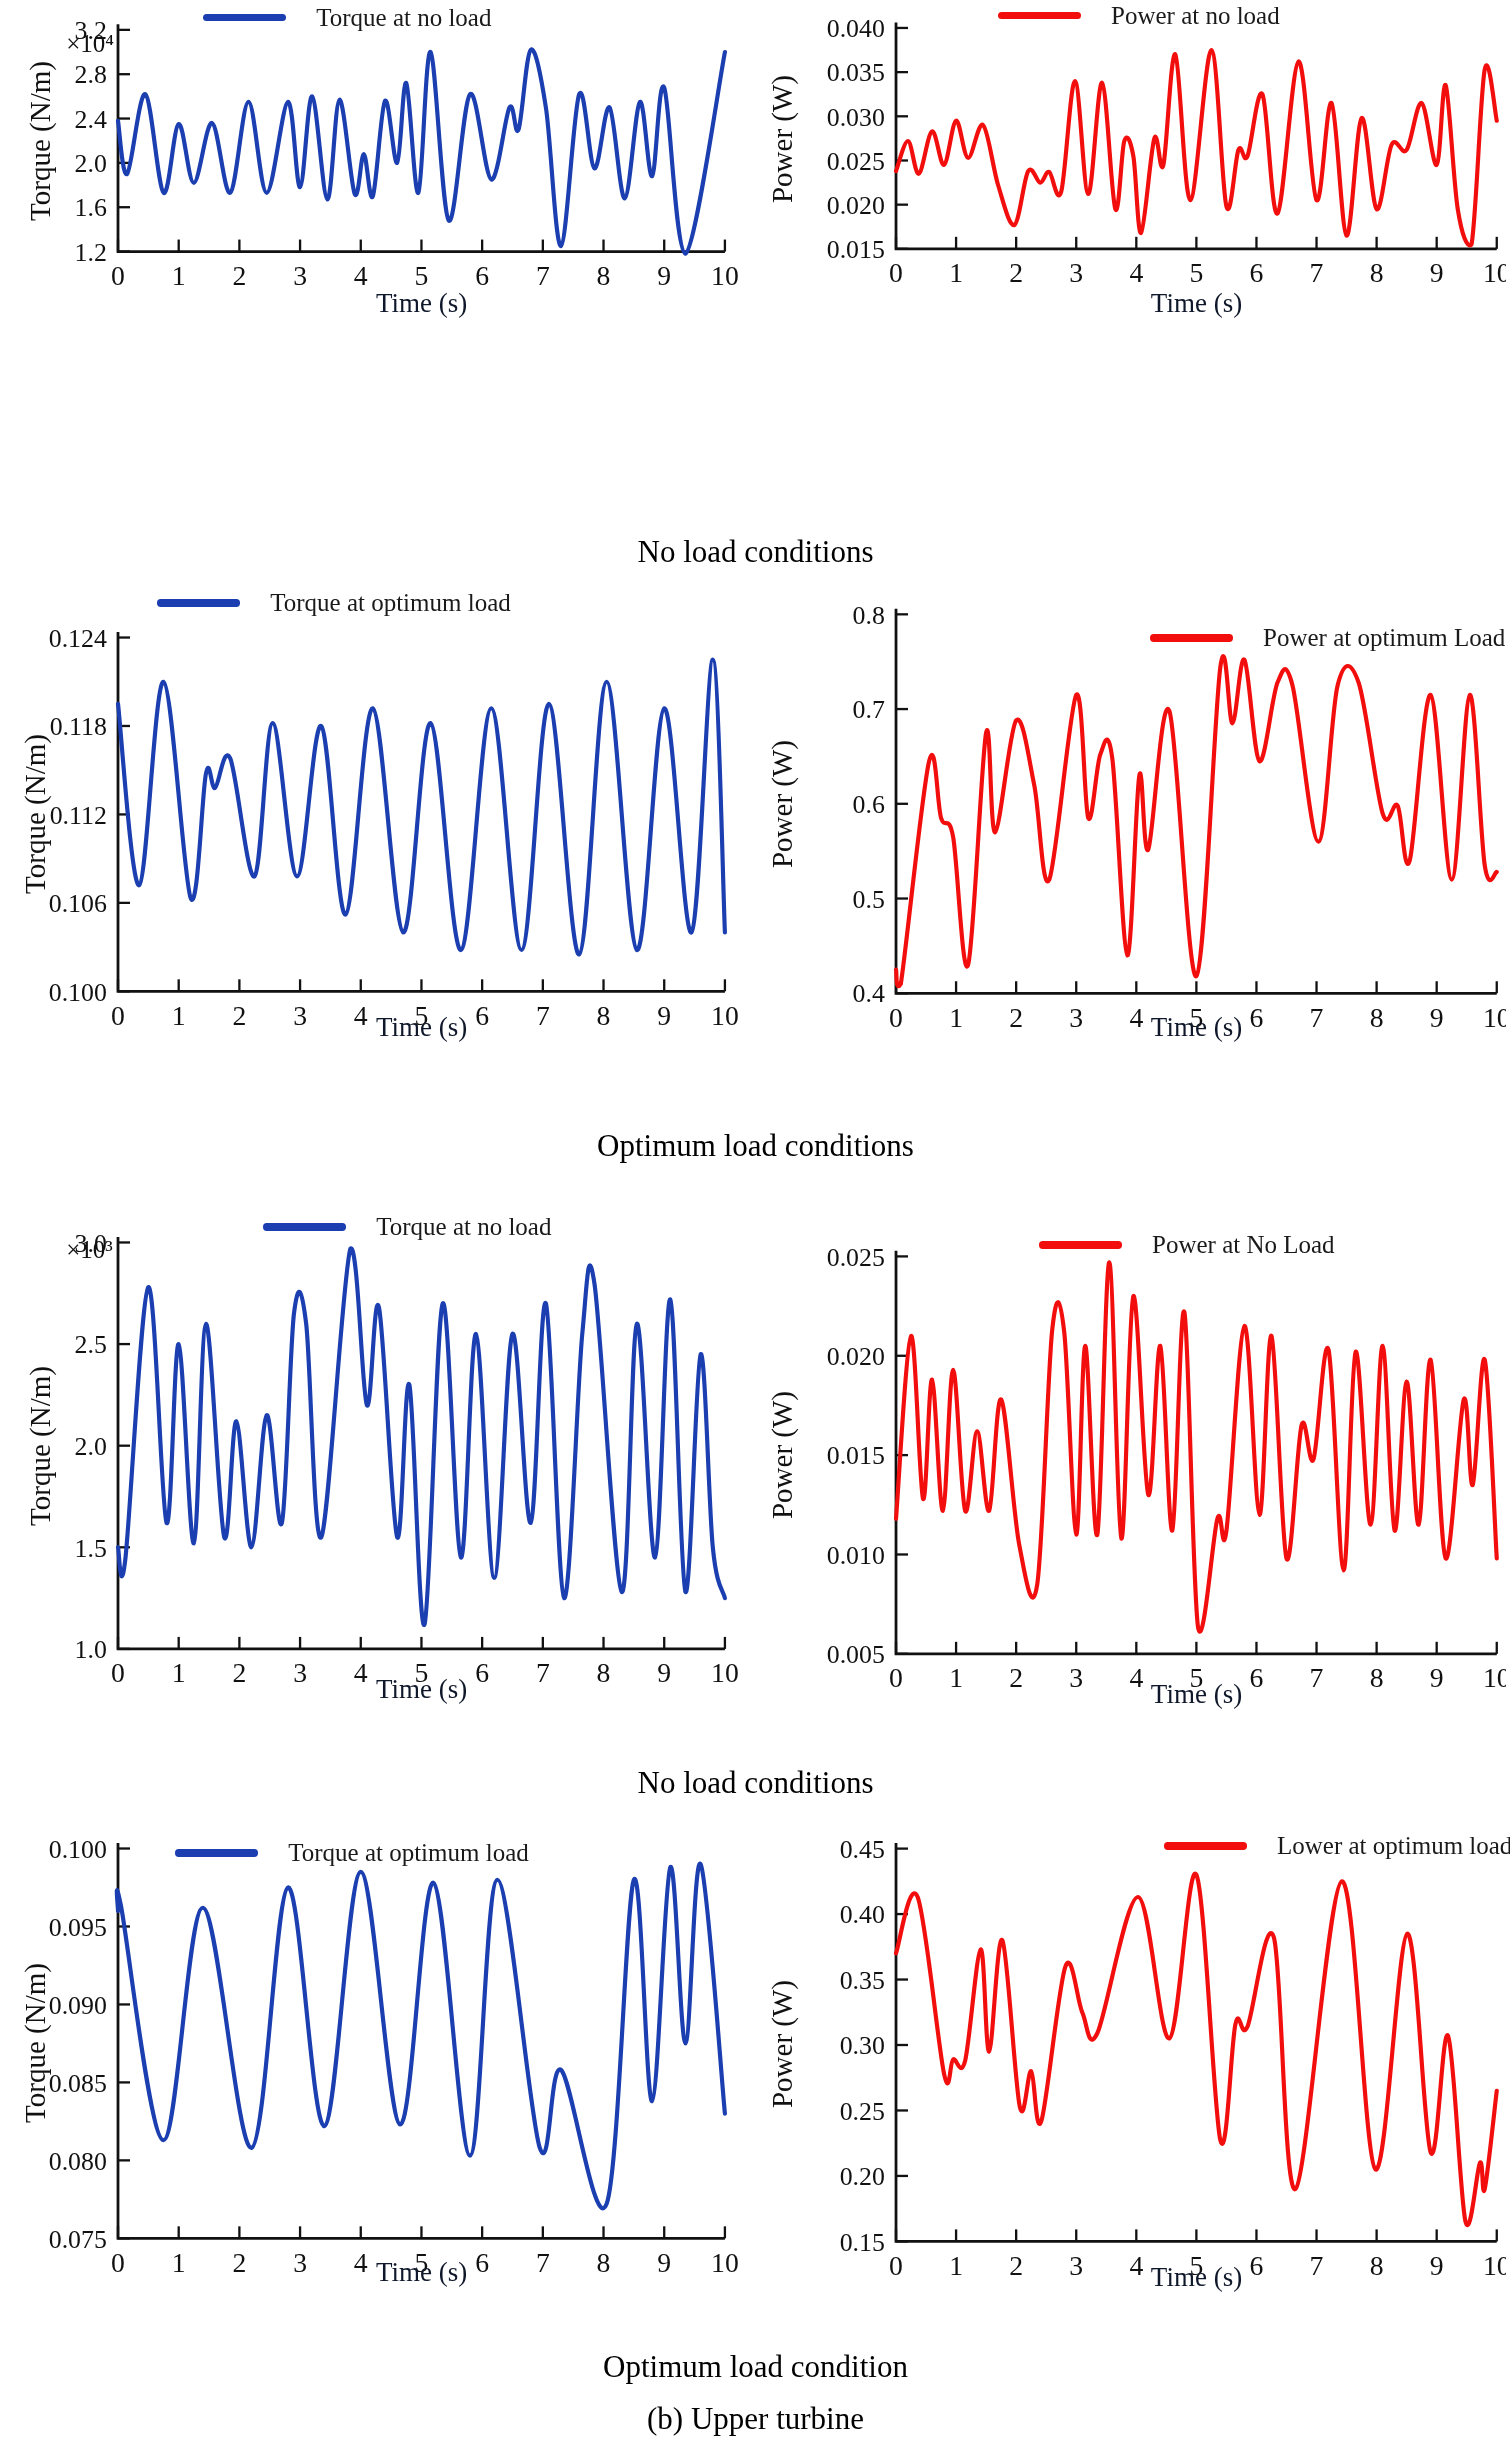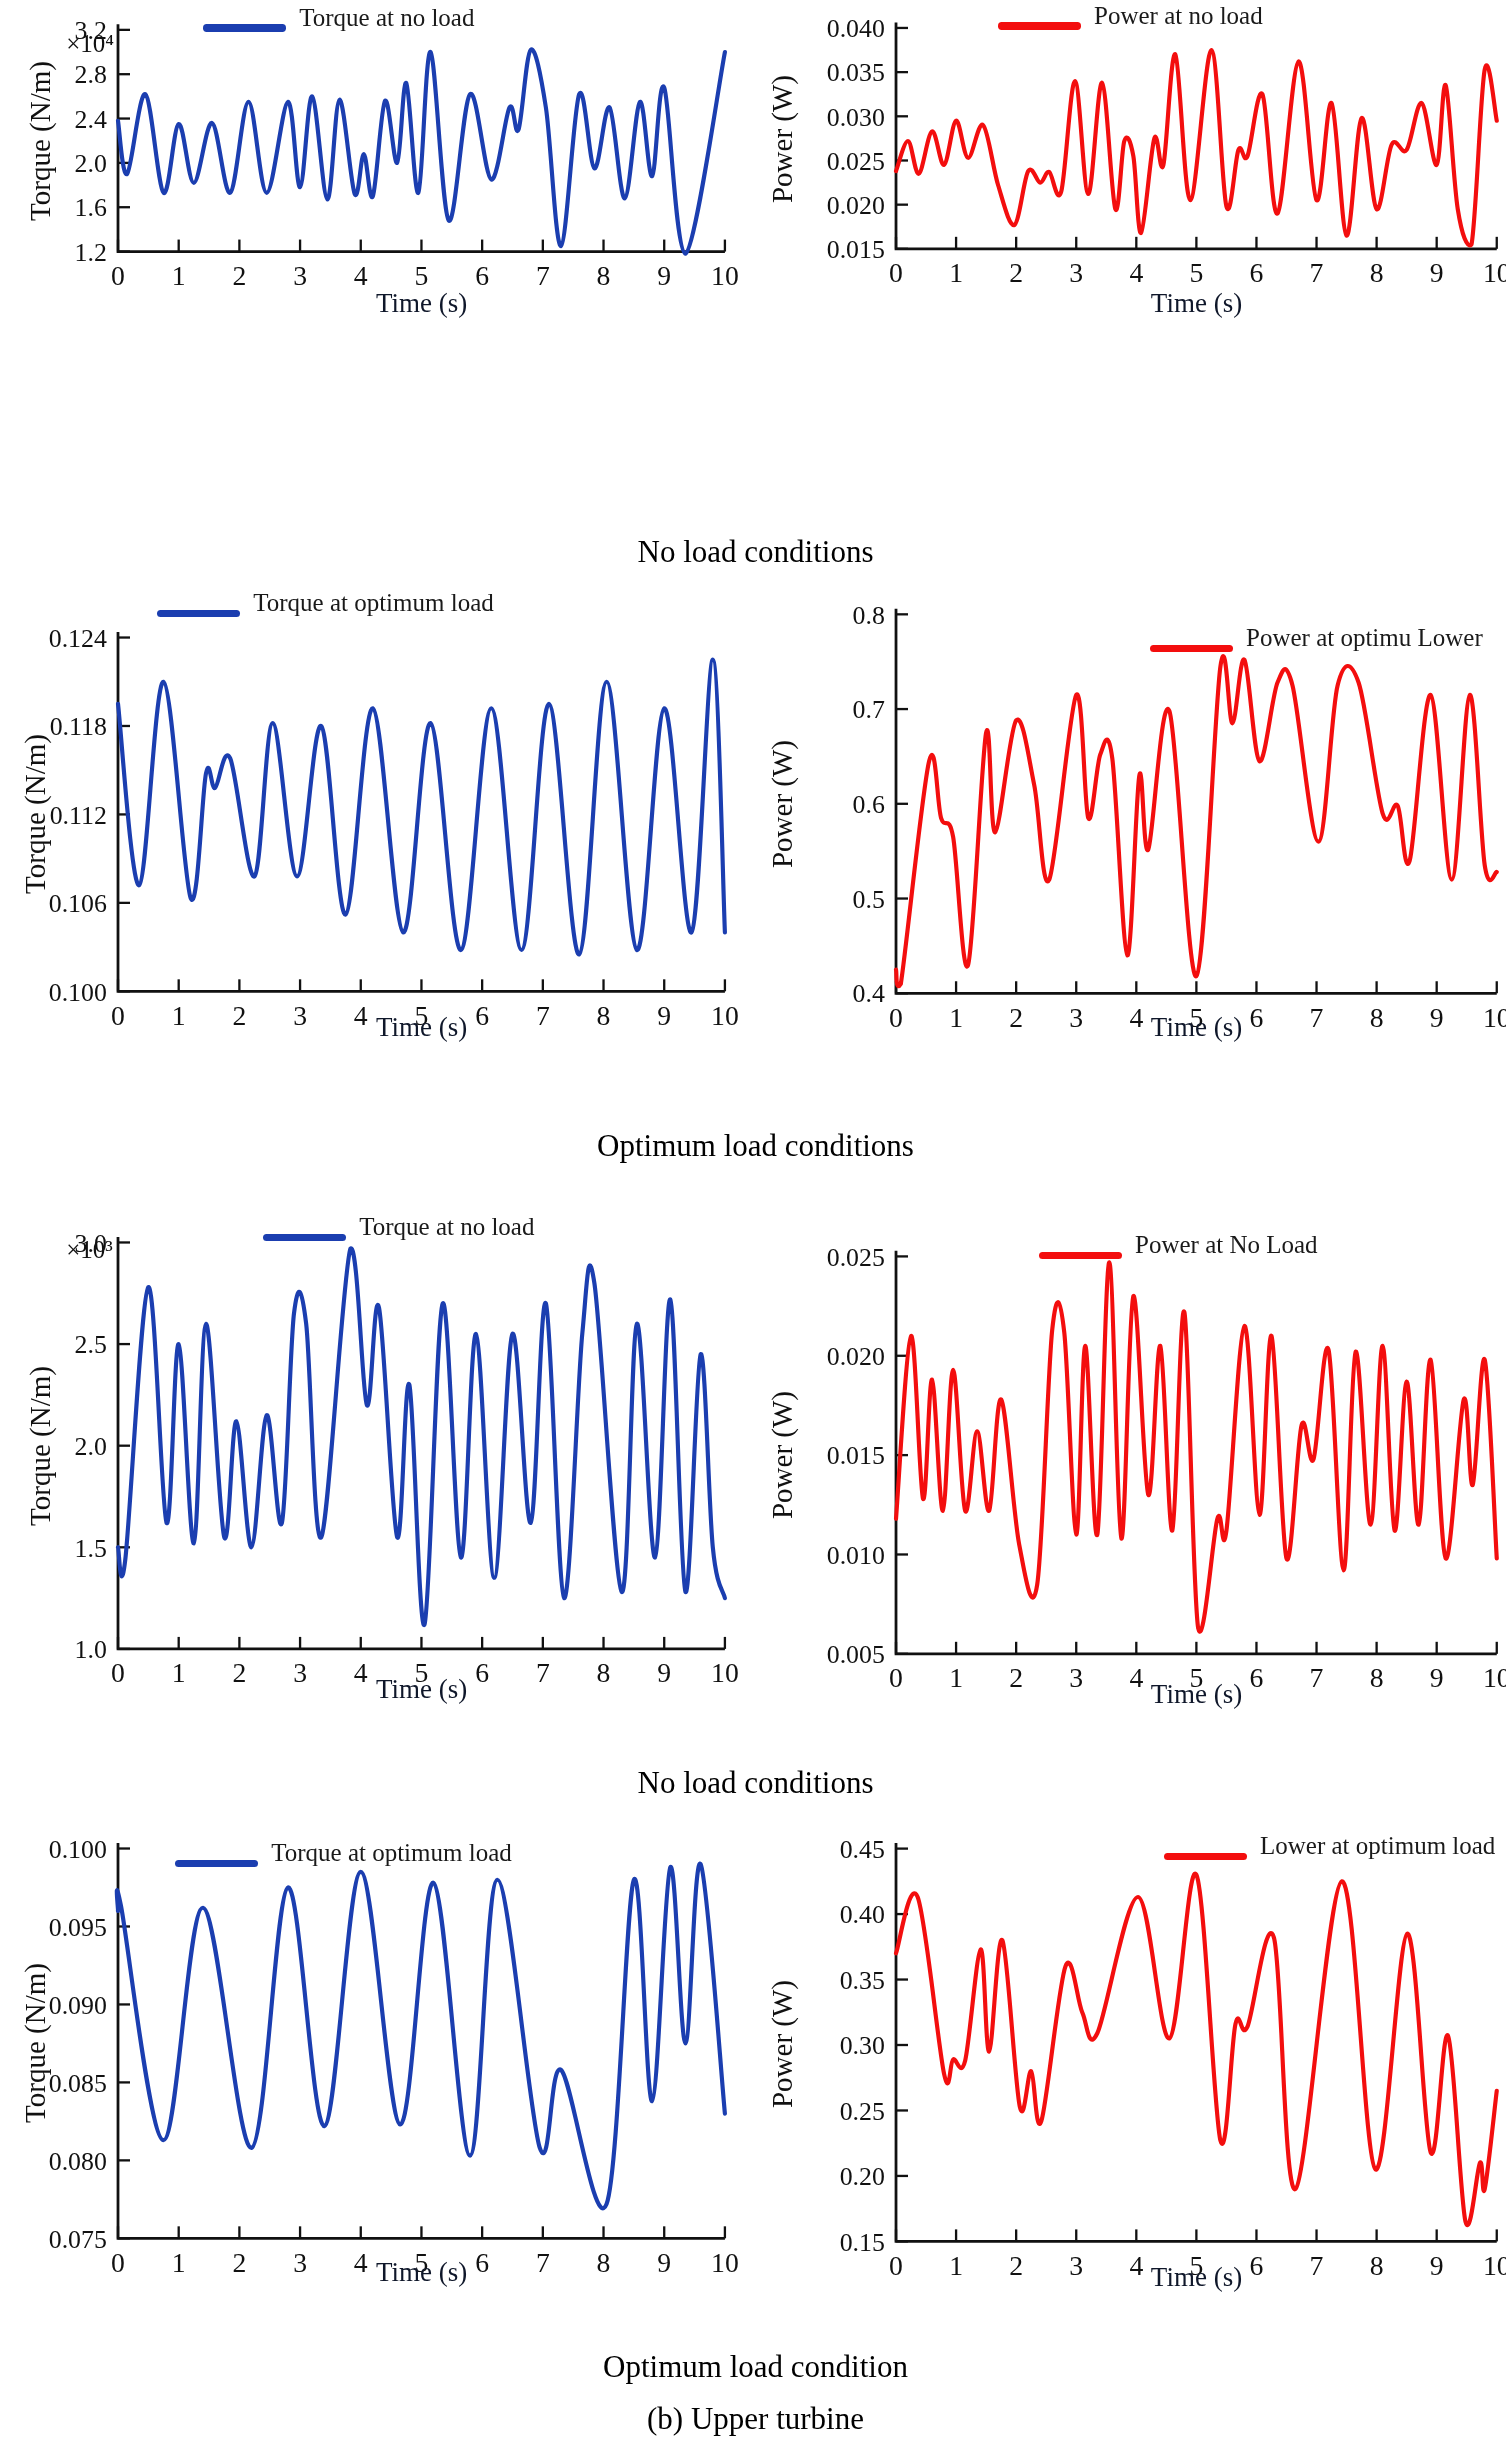--- a/index.html
+++ b/index.html
@@ -2,21 +2,21 @@
 <html style="font-size:15px"><head>
 <meta charset="utf-8">
 <style>
   html,body{margin:0;padding:0;background:#fff;}
   #page{position:relative;width:1511px;height:2438px;background:#fff;overflow:hidden;
         font-family:"Liberation Serif","DejaVu Serif",serif;color:#111;}
   .chart{position:absolute;}
   .chart svg{position:absolute;left:0;top:0;width:100%;height:100%;}
   svg text{font-family:"Liberation Serif","DejaVu Serif",serif;}
   .exp{position:absolute;font-size:25px;color:#111;margin-top:28px;}
-  .legend{position:absolute;display:flex;align-items:flex-end;gap:13px;white-space:nowrap;}
+  .legend{position:absolute;display:flex;align-items:center;gap:30px;white-space:nowrap;}
   .swatch{display:inline-block;width:83px;height:7.4px;border-radius:3.7px;background:#888;}
   .ltext{font-size:25px;color:#1a1a1a;}
   .ylab{position:absolute;font-size:29px;color:#111;transform:translate(-50%,-50%) rotate(-90deg);white-space:nowrap;}
   .xlab{position:absolute;width:277px;text-align:center;font-size:27px;color:#0f172a;}
   .caption{position:absolute;left:0;right:0;text-align:center;font-size:31px;color:#000;}
 </style>
 </head>
 <body>
 
 <div id="page">
@@ -219,21 +219,21 @@
           <text x="535" y="483" text-anchor="middle" font-size="30">6</text>
           <text x="600" y="483" text-anchor="middle" font-size="30">7</text>
           <text x="665" y="483" text-anchor="middle" font-size="30">8</text>
           <text x="730" y="483" text-anchor="middle" font-size="30">9</text>
           <text x="795" y="483" text-anchor="middle" font-size="30">10</text>
         </g>
         <path d="M 145.0 421.4 C 145.9 423.9 144.2 447.0 150.2 436.8 C 156.2 399.2 173.5 225.8 180.8 195.9 C 188.0 166.0 189.4 243.7 193.8 257.4 C 198.1 271.0 201.9 251.4 206.8 277.9 C 211.6 304.4 217.0 435.0 223.0 416.3 C 229.0 397.5 237.6 189.0 242.5 165.1 C 247.4 141.2 246.8 275.0 252.3 272.8 C 257.7 270.5 268.0 160.3 275.0 151.8 C 282.0 143.3 288.5 192.8 294.5 221.5 C 300.5 250.2 303.2 340.2 310.8 324.0 C 318.3 307.8 333.0 135.2 340.0 124.1 C 347.0 113.0 348.7 246.6 353.0 257.4 C 357.3 268.1 361.7 199.5 366.0 188.7 C 370.3 177.9 374.1 156.6 379.0 192.8 C 383.9 229.0 390.4 402.9 395.3 406.0 C 400.1 409.1 404.5 230.4 408.3 211.3 C 412.0 192.1 412.6 302.8 418.0 291.2 C 423.4 279.6 432.1 118.7 440.8 141.6 C 449.4 164.4 460.8 436.6 470.0 428.6 C 479.2 420.5 489.5 139.0 496.0 93.4 C 502.5 47.8 504.7 156.1 509.0 154.9 C 513.3 153.7 517.1 79.4 522.0 86.2 C 526.9 93.0 532.3 191.8 538.3 195.9 C 544.2 200.0 551.8 124.5 557.8 110.8 C 563.7 97.1 566.6 85.2 574.0 113.9 C 581.4 142.6 593.8 283.0 602.0 283.0 C 610.1 283.0 615.5 142.6 622.8 113.9 C 630.0 85.2 637.4 87.7 645.5 110.8 C 653.6 133.9 664.5 230.0 671.5 252.3 C 678.5 274.5 682.9 235.5 687.8 244.1 C 692.6 252.6 694.8 323.5 700.8 303.5 C 706.7 283.5 715.9 120.7 723.5 124.1 C 731.1 127.5 739.2 324.0 746.3 324.0 C 753.3 324.0 759.8 126.7 765.8 124.1 C 771.7 121.6 777.1 276.7 782.0 308.6 C 786.9 340.6 792.8 314.6 795.0 315.8" stroke="#f30e0e" stroke-width="4.5" fill="none" stroke-linejoin="round" stroke-linecap="round"></path>
       </svg>
     <div class="legend" style="left:388px;top:44px">
       <span class="swatch" style="background: rgb(243, 14, 14);"></span>
-      <span class="ltext">Power at optimu Lower</span>
+      <span class="ltext">Power at optimum Load</span>
     </div>
     <div class="ylab" style="left:20.3px;top:224px">Power  (W)</div>
     <div class="xlab" style="left:296px;bottom:3.7px">Time (s)</div>
   </div>
 
   <div class="caption" style="top:1128px">Optimum load conditions</div>
 
   <div class="chart" style="left:9.2px;top:1187px;width:739px;height:522px">
     <svg class="plot" viewBox="0 0 800 565">
         <g stroke="#111" stroke-width="3" fill="none">

